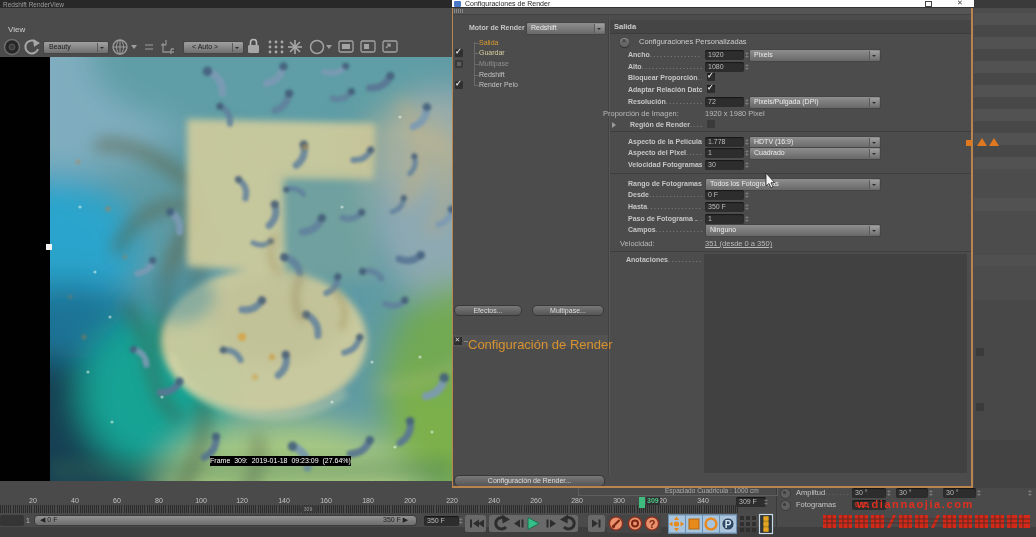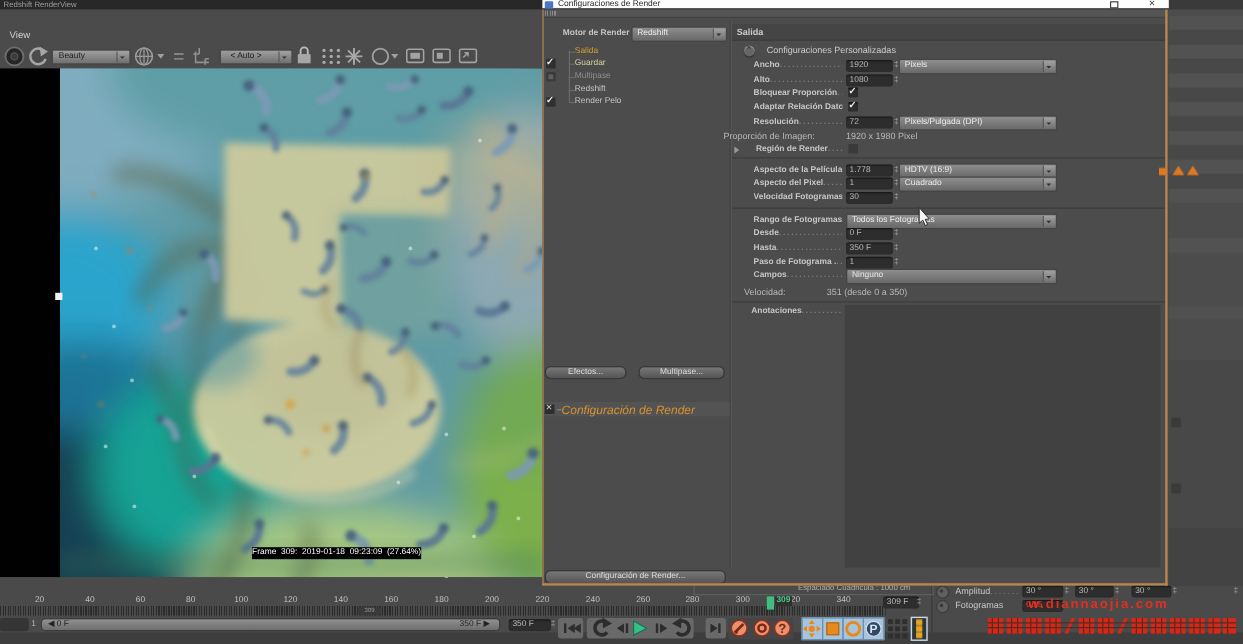--- a/index.html
+++ b/index.html
@@ -555,30 +555,30 @@
 <div class="abs spin" style="left:293px;top:194.9px;">‡</div>
 <div class="abs txt" style="left:176px;top:205.6px;width:74px;overflow:hidden;font-weight:bold;font-size:7px;">Paso de Fotograma .<span style="color:#7d7d7d;letter-spacing:1.5px;">........................................</span></div>
 <div class="abs inp" style="left:253px;top:205.6px;width:33px;height:9px;">1</div>
 <div class="abs spin" style="left:293px;top:206.6px;">‡</div>
 <div class="abs txt" style="left:176px;top:217.3px;width:74px;overflow:hidden;font-weight:bold;font-size:7px;">Campos<span style="color:#7d7d7d;letter-spacing:1.5px;">........................................</span></div>
 <div class="abs dd" style="left:253px;top:216.3px;width:174px;height:11px;">
       <span style="position:absolute;left:4px;top:1px;">Ninguno</span>
       <span class="ar"></span>
     </div>
 <div class="abs txt" style="left:168px;top:231px;color:#b9b9b9;">Velocidad:</div>
-<div class="abs txt" style="left:237px;top:231px;color:#b9b9b9;">351 (desde 0 a 350)</div>
+<div class="abs txt" style="left:253px;top:231px;color:#b9b9b9;text-decoration:underline;">351 (desde 0 a 350)</div>
 <div class="abs sep" style="left:158px;top:243px;width:361px;"></div>
 <div class="abs txt" style="left:174px;top:247px;width:76px;overflow:hidden;font-weight:bold;font-size:7px;">Anotaciones<span style="color:#7d7d7d;letter-spacing:1.5px;">........................................</span></div>
 <div class="abs" style="left:252px;top:246px;width:263px;height:219px;background:#414141;"></div>
 <div class="abs btn" style="left:2px;top:297px;width:66px;height:9px;line-height:9px;">Efectos...</div>
 <div class="abs btn" style="left:80px;top:297px;width:70px;height:9px;line-height:9px;">Multipase...</div>
 <div class="abs" style="left:0;top:327px;width:156px;height:12px;background:#535353;"></div>
 <div class="abs" style="left:2px;top:329px;width:8px;height:8px;background:#2e2e2e;"></div>
 <div class="abs" style="left:2.5px;top:328px;font-size:7px;color:#cfcfcf;">✕</div>
-<div class="abs" style="left:16px;top:329px;font-size:10px;color:#d8922e;white-space:nowrap;font-style:italic;">Configuración de Render</div>
+<div class="abs" style="left:16px;top:329px;font-size:13px;color:#d8922e;white-space:nowrap;">Configuración de Render</div>
 <div class="abs" style="left:12px;top:333px;width:4px;height:1px;background:#888;"></div>
 <div class="abs btn" style="left:2px;top:467px;width:149px;height:10px;line-height:10px;">Configuración de Render...</div>
 </div>
 <div class="abs" style="left:452px;top:8px;width:1px;height:480px;background:#b8854e;"></div>
 <div class="abs" style="left:971px;top:8px;width:2px;height:480px;background:#b8854e;"></div>
 <div class="abs" style="left:452px;top:486px;width:521px;height:2px;background:#b8854e;"></div>
 
 <div class="abs" style="left:974px;top:8px;width:62px;height:480px;background:#4c4c4c;"></div>
 <div class="abs" style="left:974px;top:13px;width:62px;height:12px;background:#525252;"></div>
 <div class="abs" style="left:974px;top:25px;width:62px;height:12px;background:#484848;"></div>

